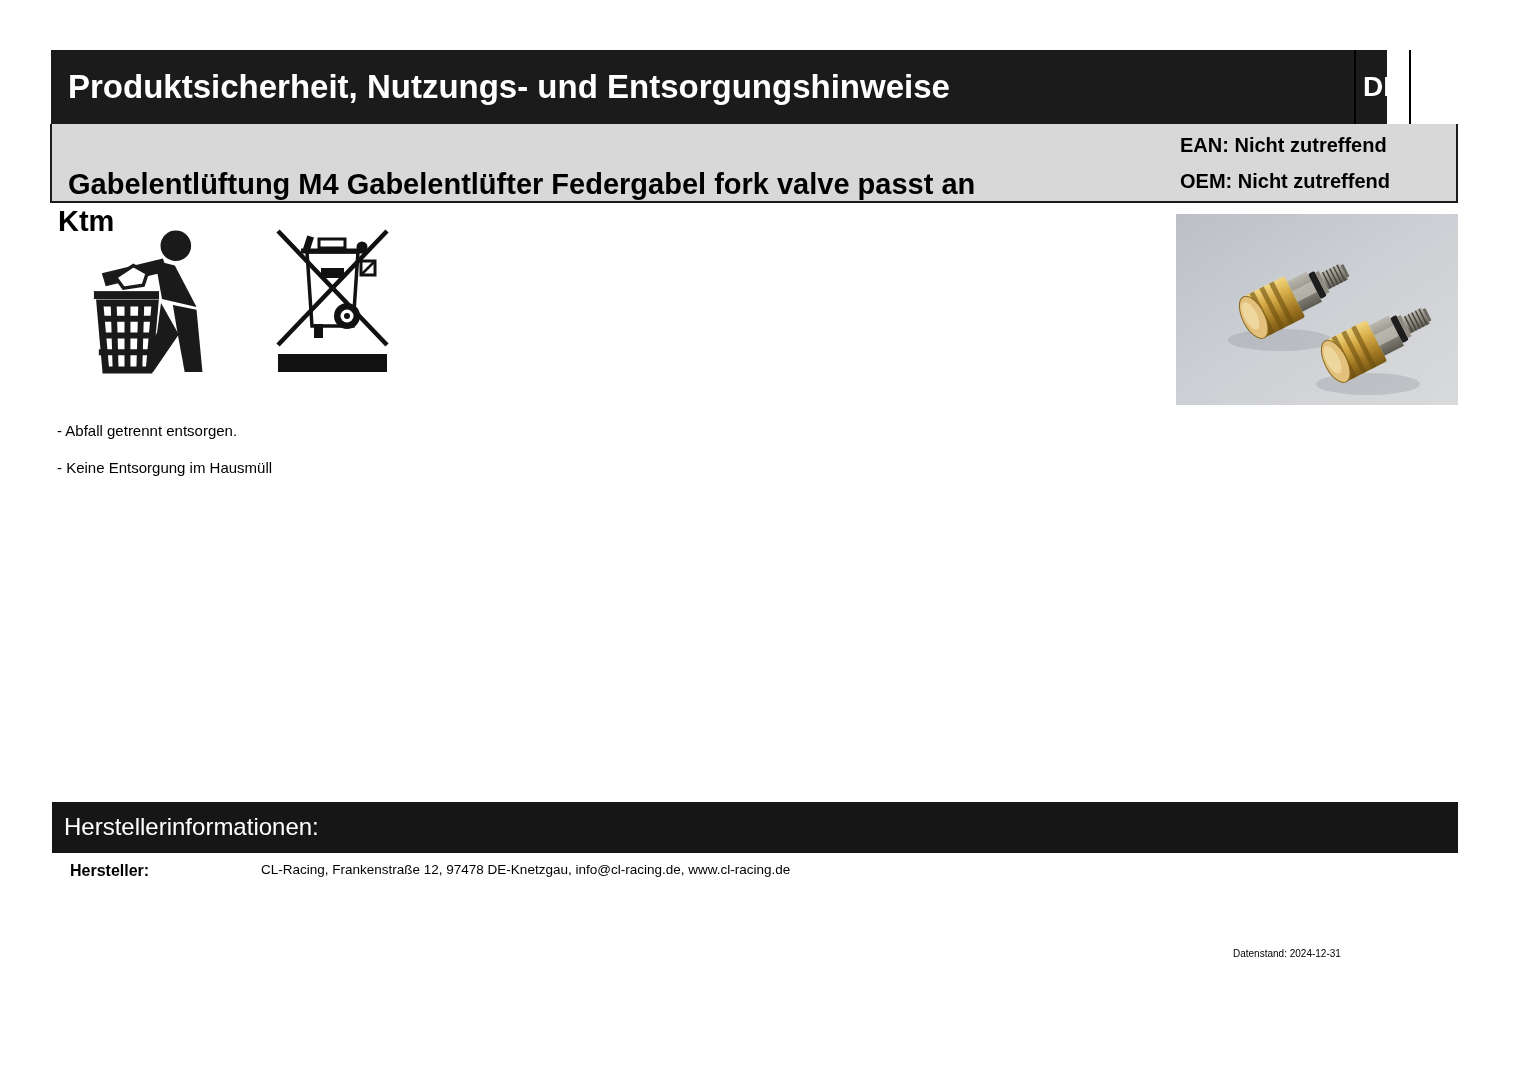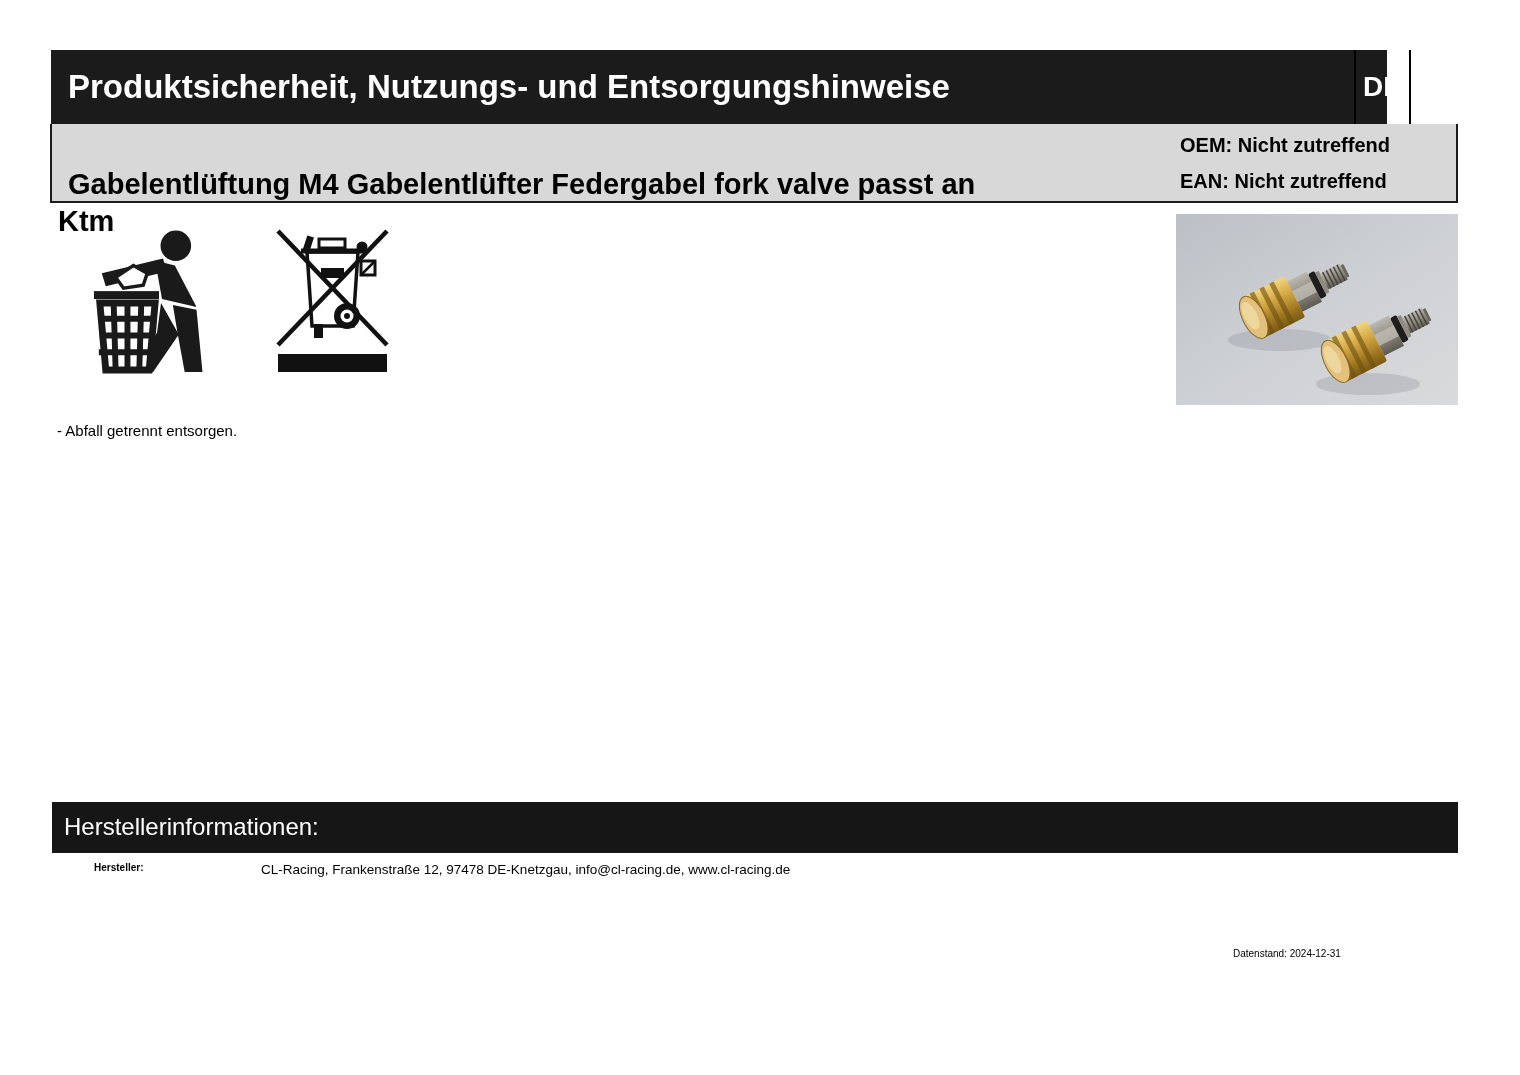--- a/index.html
+++ b/index.html
@@ -42,21 +42,21 @@
 
   
   .notes { position:absolute; left:57px; top:412px; font-size:15px; line-height:37px; }
 
   
   .mfr-bar {
     position:absolute; left:52px; top:802px; width:1406px; height:51px;
     background:#161616; color:#ffffff;
   }
   .mfr-bar-title { margin-left:12px; line-height:50px; font-size:24px; font-weight:normal; }
-  .mfr-label { position:absolute; left:94px;  top:862px; font-size:10px; font-weight:bold; }
+  .mfr-label { position:absolute; left:70px;  top:862px; font-size:16px; font-weight:bold; }
   .mfr-value { position:absolute; left:261px; top:862px; font-size:13.5px; }
 
   
   .datenstand { position:absolute; left:1233px; top:948px; font-size:10px; }
 </style>
 </head>
 <body>
 
 <div class="page">
 
@@ -64,22 +64,22 @@
     <div class="header-title">Produktsicherheit, Nutzungs- und Entsorgungshinweise</div>
     <div class="de-cell">DE</div>
   </div>
 
   <div class="subtitle">
     <div class="product-title">
       <div class="l1">Gabelentlüftung M4 Gabelentlüfter Federgabel fork valve passt an</div>
       <div class="l2">Ktm</div>
     </div>
     <div class="ean-block">
+      <div>EAN: Nicht zutreffend</div>
       <div>OEM: Nicht zutreffend</div>
-      <div>EAN: Nicht zutreffend</div>
     </div>
   </div>
 
   <div class="icon-tidyman">
     <svg width="148" height="148" viewBox="0 0 150 150">
       <g fill="#1a1a1a">
         <circle cx="89" cy="20" r="15.5"></circle>
         <polygon points="14,48 76,33 80,46 18,61"></polygon>
         <polygon points="68,35 88,40 110,82 75,74"></polygon>
         <polygon points="86,80 110,85 116,148 98,148 91,110"></polygon>
@@ -199,20 +199,21 @@
             <line x1="60" y1="-9" x2="60" y2="9"></line>
           <line x1="64" y1="-9" x2="64" y2="9"></line>
         </g>
         <rect x="67" y="-7" width="3" height="14" rx="1" fill="#6a675f"></rect>
       </g>
     </svg>
   </div>
 
   <div class="notes">
     <div>- Abfall getrennt entsorgen.</div>
+    <div>- Keine Entsorgung im Hausmüll</div>
   </div>
 
   <div class="mfr-bar">
     <span class="mfr-bar-title">Herstellerinformationen:</span>
   </div>
   <div class="mfr-label">Hersteller:</div>
   <div class="mfr-value">CL-Racing, Frankenstraße 12, 97478 DE-Knetzgau, info@cl-racing.de, www.cl-racing.de</div>
 
   <div class="datenstand">Datenstand: 2024-12-31</div>
 

